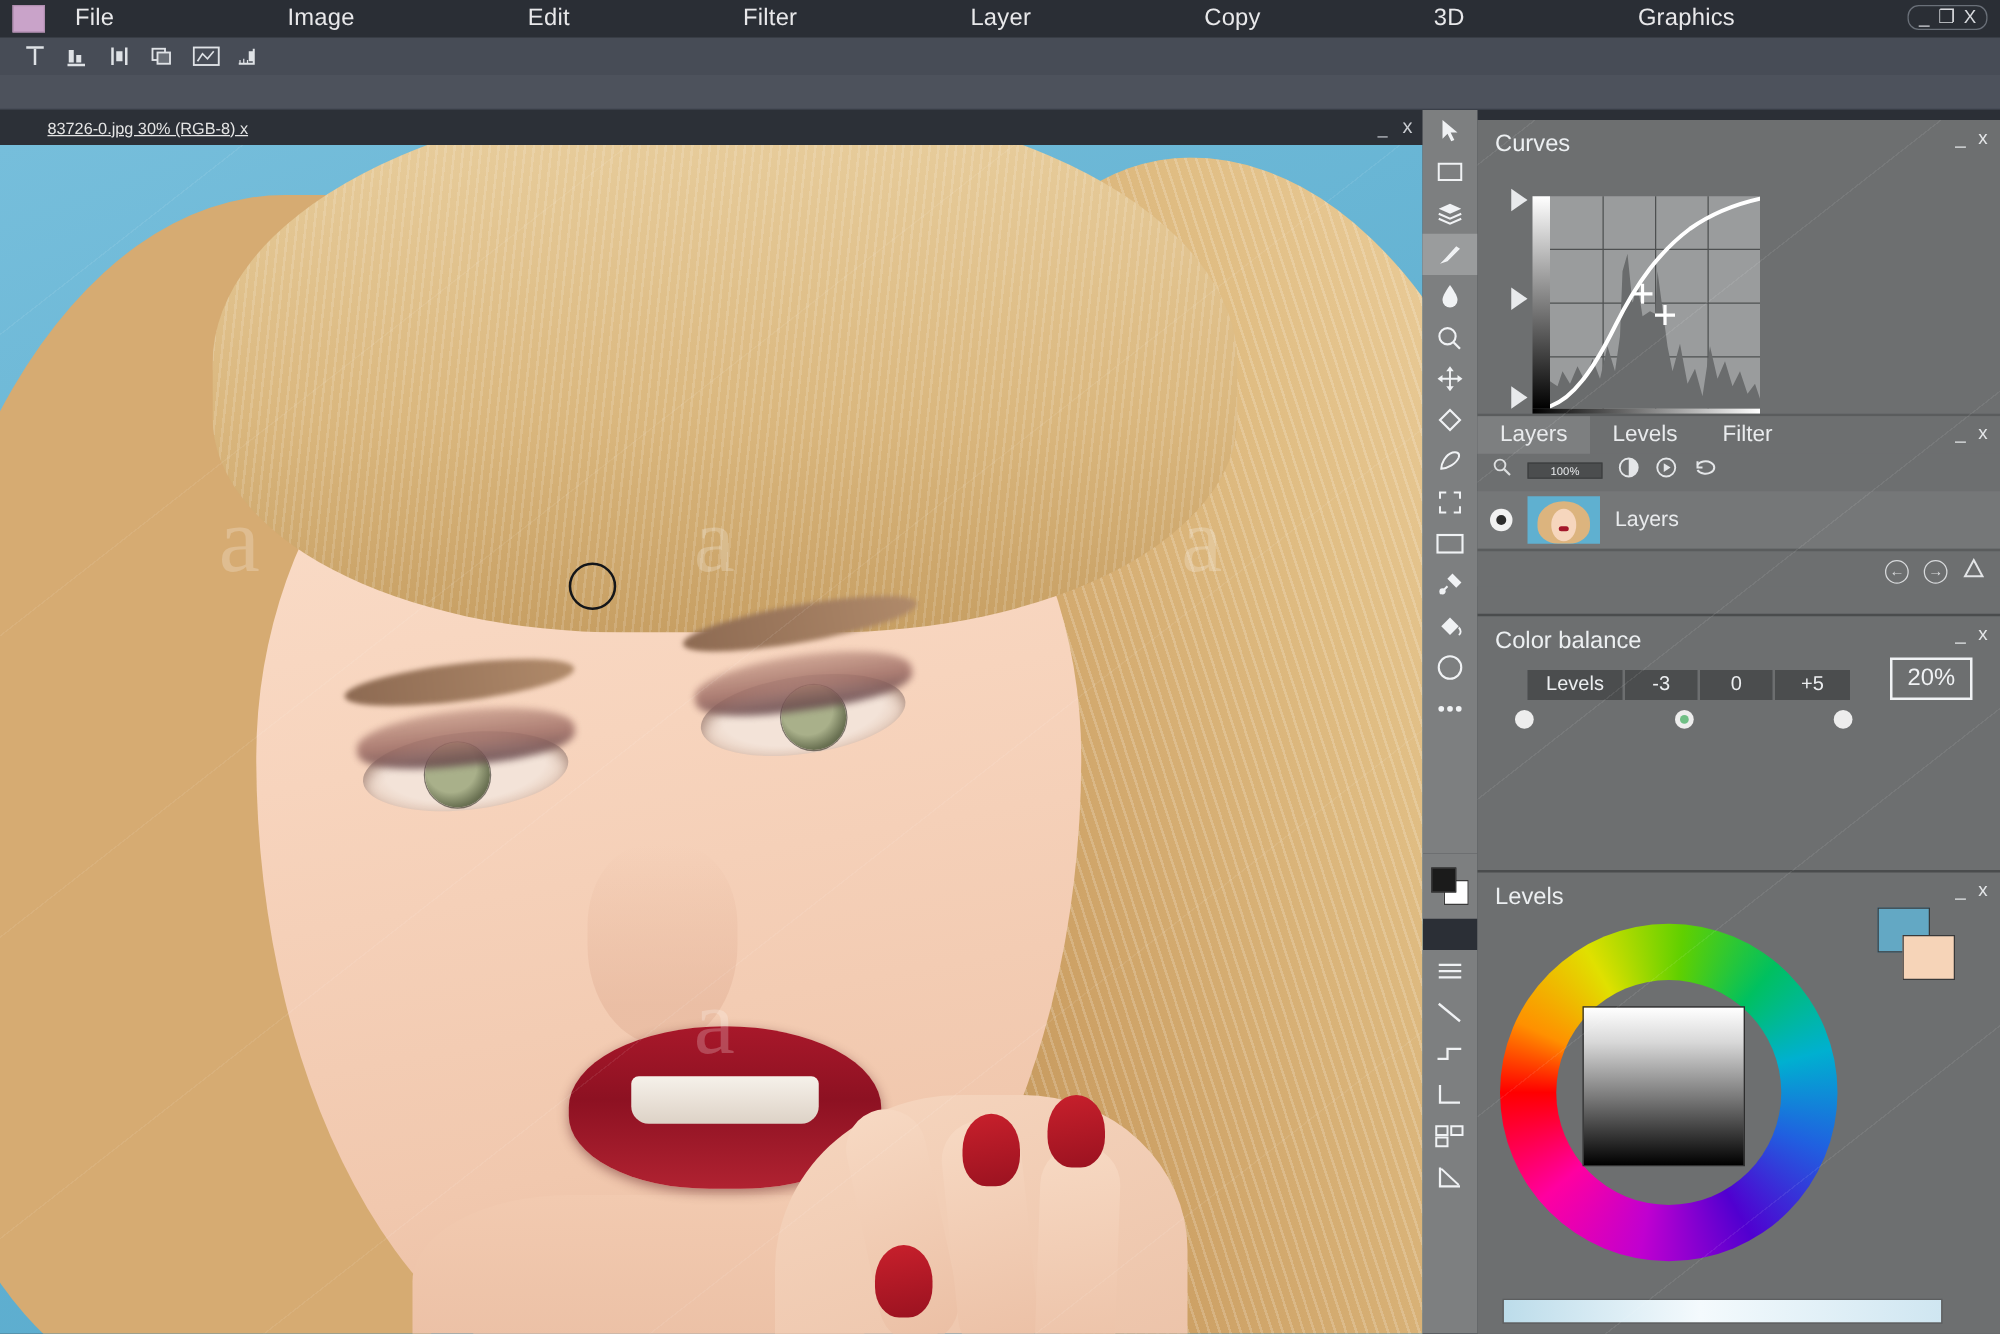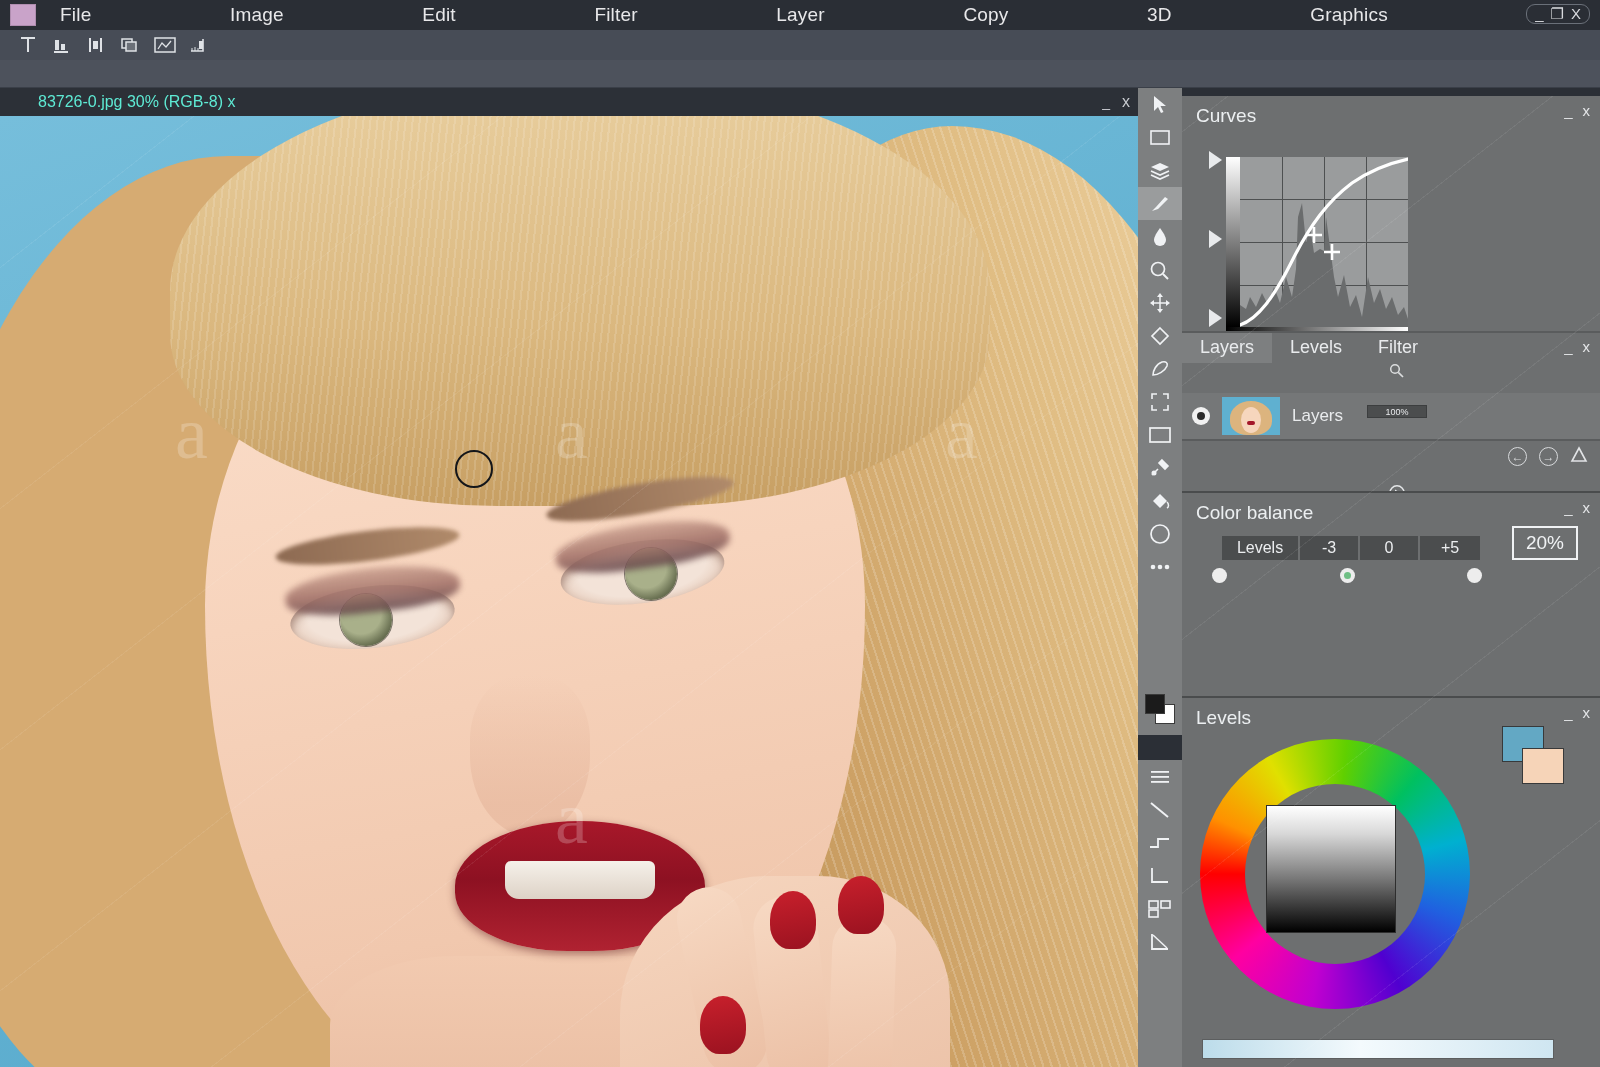--- a/index.html
+++ b/index.html
@@ -43,21 +43,21 @@
   .subbar {
     position: absolute; left: 0; top: 60px; width: 1600px; height: 28px;
     background: #4d525c; border-bottom: 1px solid #3a3f48;
   }
 
   
   .docbar {
     position: absolute; left: 0; top: 88px; width: 1138px; height: 28px;
     background: #2c3037; display: flex; align-items: center;
   }
-  .doctitle { color: #5eead4; font-size: 16px; padding-left: 38px; }
+  .doctitle { color: #e5e5e5; font-size: 13px; padding-left: 38px; text-decoration: underline; }
   .doc-ctrl { position: absolute; right: 8px; top: 5px; display: flex; gap: 12px; align-items: center;
               color: #c9ccd1; font-size: 14px; }
 
   
   .canvas {
     position: absolute; left: 0; top: 116px; width: 1138px; height: 951px;
     overflow: hidden; background: #6cb8d6;
   }
   .photo { position: absolute; inset: 0; }
   .bg-sky {
@@ -196,21 +196,21 @@
   .tri { width: 0; height: 0; }
   .tri-r { border-top: 9px solid transparent; border-bottom: 9px solid transparent; border-left: 13px solid #e8eaec; }
   .tri-u { border-left: 9px solid transparent; border-right: 9px solid transparent; border-bottom: 13px solid #e8eaec; }
 
   
   .tabs-panel { height: 160px; border-top: 2px solid #5a5c5d; }
   .tabrow { display: flex; align-items: stretch; height: 30px; background: #6d6f70; position: relative; }
   .tab { padding: 4px 18px 0 18px; color: #e9ebed; font-size: 18px; }
   .tab.active { background: #7d7f80; }
   .tab-ctrls { position: absolute; right: 10px; top: 5px; color: #e4e6e8; font-size: 15px; display: flex; gap: 10px; }
-  .layer-toolrow { height: 26px; display: flex; align-items: center; gap: 22px; padding-left: 12px; flex-direction: column; }
+  .layer-toolrow { height: 26px; display: flex; align-items: center; gap: 12px; padding-left: 12px; }
   .pct-field { width: 60px; height: 13px; background: #4b4d4e; border: 1px solid #3c3e3f;
                color: #e8eaec; font-size: 9px; text-align: center; line-height: 12px; }
   .layer-list { background: #757778; margin-top: 4px; }
   .layer-row { display: flex; align-items: center; height: 46px; padding-left: 10px; gap: 12px; }
   .eye-ico { width: 18px; height: 18px; border-radius: 50%; background: #f1f1f1; position: relative; }
   .eye-ico::after { content:""; position:absolute; left:5px; top:5px; width:8px; height:8px;
                     border-radius:50%; background:#2b2b2b; }
   .layer-thumb { width: 58px; height: 38px; overflow: hidden; position: relative; background:#5fb0d0; }
   .lt-hair { position:absolute; left:8px; top:4px; width:42px; height:34px; border-radius:50% 50% 40% 40%;
              background: linear-gradient(170deg,#e9cb99,#cf a060); background-color:#dcb47e; }

